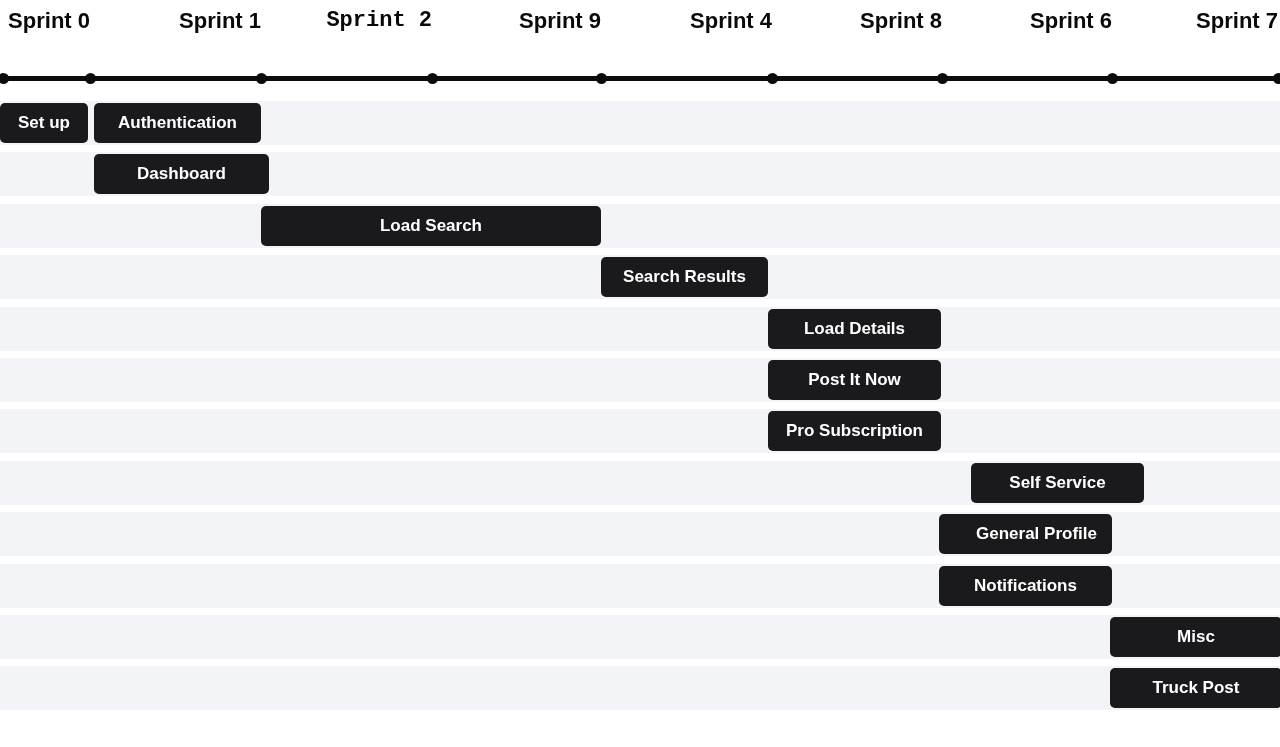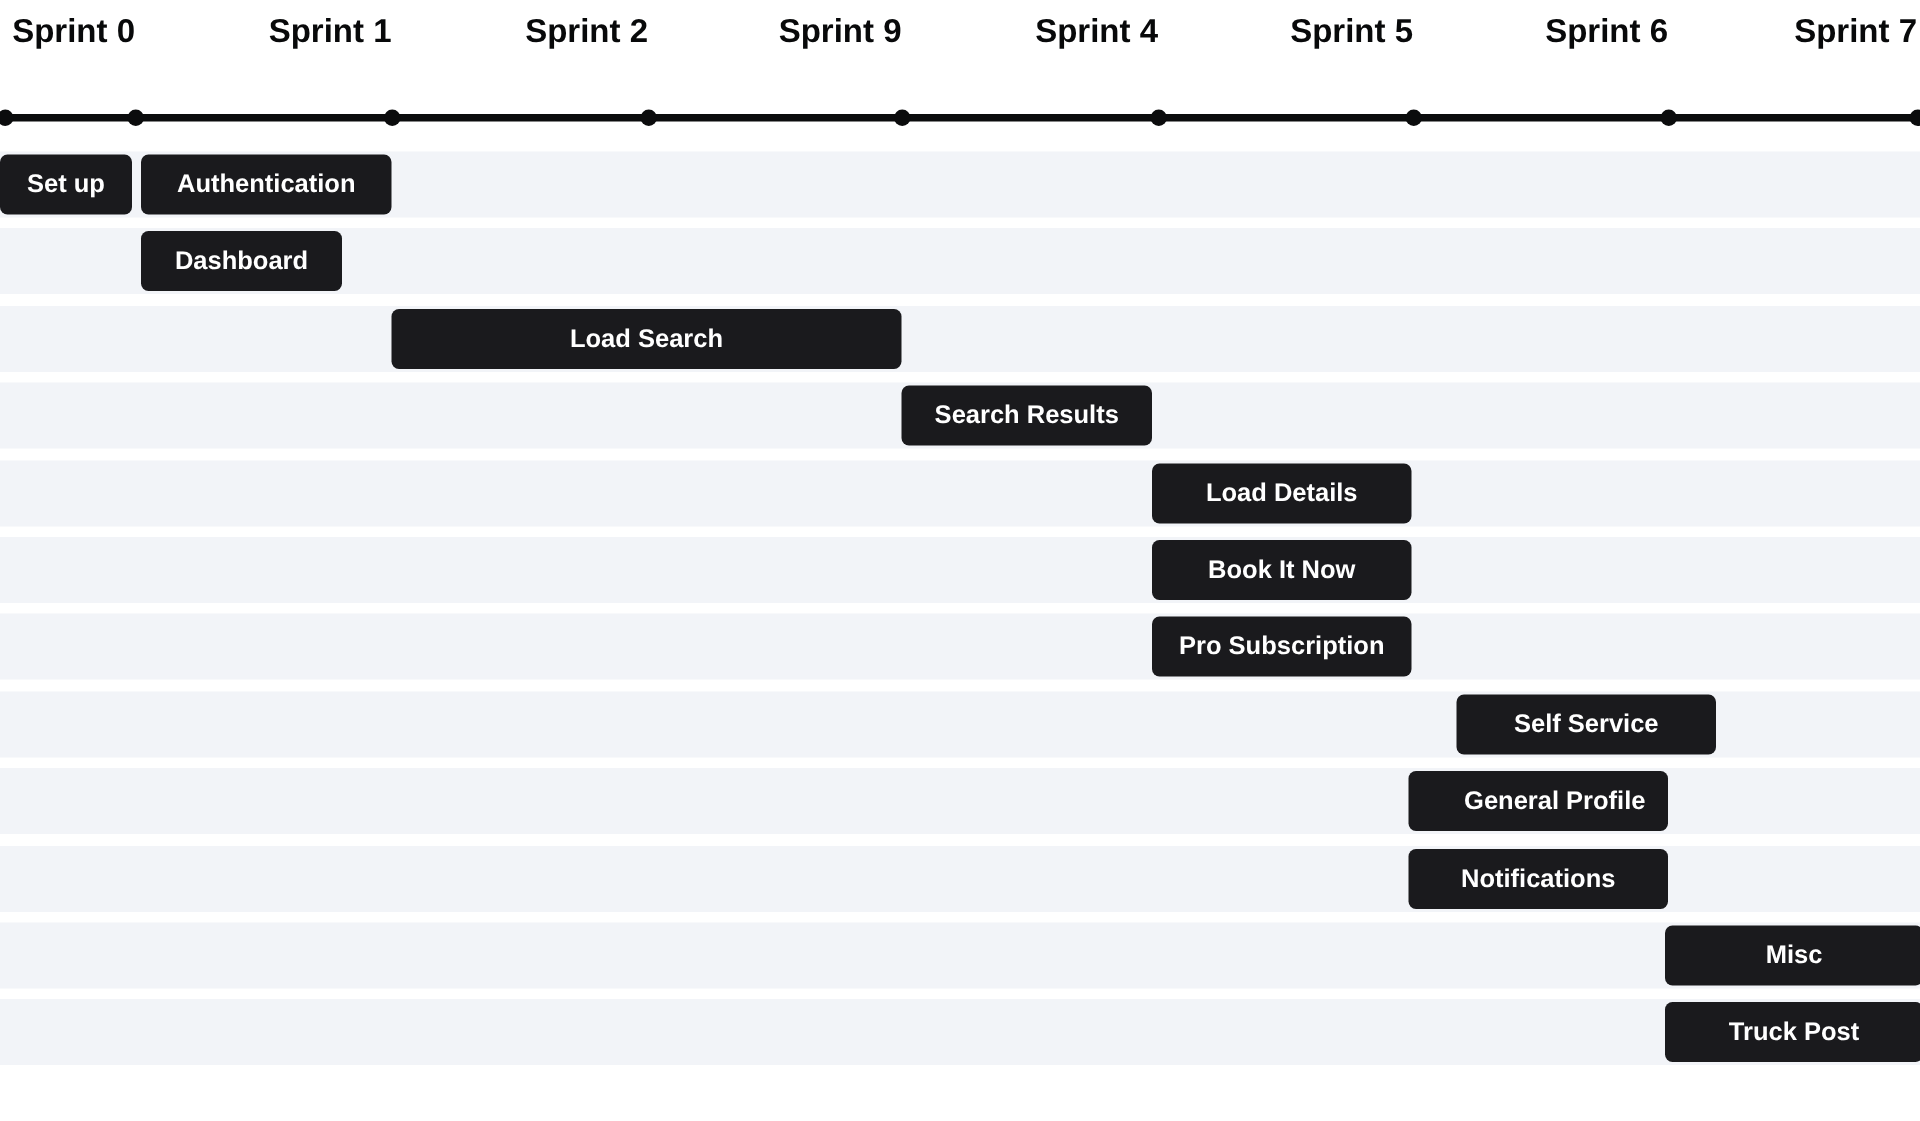--- a/index.html
+++ b/index.html
@@ -91,24 +91,24 @@
 </style>
 </head>
 <body>
 
 <div id="gantt-root">
 
   <div id="timeline-header">
     <div id="sprint-labels">
         <div class="sprint-label" style="left: 3px; width: 87px;">Sprint 0</div>
         <div class="sprint-label" style="left: 90px; width: 171px;">Sprint 1</div>
-        <div class="sprint-label" style="left: 261px; width: 171px;">Sprint 2</div>
+        <div class="sprint-label" style="left: 261px; width: 171px; font-family: Liberation Mono, monospace;">Sprint 2</div>
         <div class="sprint-label" style="left: 432px; width: 169px;">Sprint 9</div>
         <div class="sprint-label" style="left: 601px; width: 171px;">Sprint 4</div>
-        <div class="sprint-label" style="left: 772px; width: 170px;">Sprint 5</div>
+        <div class="sprint-label" style="left: 772px; width: 170px;">Sprint 8</div>
         <div class="sprint-label" style="left: 942px; width: 170px;">Sprint 6</div>
         <div class="sprint-label" style="left: 1112px; width: 166px;">Sprint 7</div>
       </div>
     <div id="timeline-axis"></div>
     <div id="axis-ticks">
         <div class="axis-tick" style="left: 3px;"></div>
         <div class="axis-tick" style="left: 90px;"></div>
         <div class="axis-tick" style="left: 261px;"></div>
         <div class="axis-tick" style="left: 432px;"></div>
         <div class="axis-tick" style="left: 601px;"></div>
@@ -130,25 +130,25 @@
         <div class="gantt-row" style="top: 409.4px;"></div>
         <div class="gantt-row" style="top: 460.8px;"></div>
         <div class="gantt-row" style="top: 512.2px;"></div>
         <div class="gantt-row" style="top: 563.6px;"></div>
         <div class="gantt-row" style="top: 615px;"></div>
         <div class="gantt-row" style="top: 666.4px;"></div>
       </div>
     <div id="bars">
         <div class="gantt-bar" style="left: 0px; width: 88px; top: 103px; height: 40px;">Set up</div>
         <div class="gantt-bar" style="left: 94px; width: 167px; top: 103px; height: 40px;">Authentication</div>
-        <div class="gantt-bar" style="left: 94px; width: 134px; top: 154.4px; height: 40px;">Dashboard</div>
+        <div class="gantt-bar" style="left: 94px; width: 175px; top: 154.4px; height: 40px;">Dashboard</div>
         <div class="gantt-bar" style="left: 261px; width: 340px; top: 205.8px; height: 40px;">Load Search</div>
         <div class="gantt-bar" style="left: 601px; width: 167px; top: 257.2px; height: 40px;">Search Results</div>
         <div class="gantt-bar" style="left: 768px; width: 173px; top: 308.6px; height: 40px;">Load Details</div>
-        <div class="gantt-bar" style="left: 768px; width: 173px; top: 360px; height: 40px;">Book It Now</div>
+        <div class="gantt-bar" style="left: 768px; width: 173px; top: 360px; height: 40px;">Post It Now</div>
         <div class="gantt-bar" style="left: 768px; width: 173px; top: 411.4px; height: 40px;">Pro Subscription</div>
         <div class="gantt-bar" style="left: 939px; width: 173px; top: 462.8px; height: 40px; margin-left: 32px;">Self Service</div>
         <div class="gantt-bar" style="left: 939px; width: 173px; top: 514.2px; height: 40px; padding-left: 30px;">General Profile</div>
         <div class="gantt-bar" style="left: 939px; width: 173px; top: 565.6px; height: 40px;">Notifications</div>
         <div class="gantt-bar" style="left: 1110px; width: 172px; top: 617px; height: 40px;">Misc</div>
         <div class="gantt-bar" style="left: 1110px; width: 172px; top: 668.4px; height: 40px;">Truck Post</div>
       </div>
   </div>
 
 </div>

